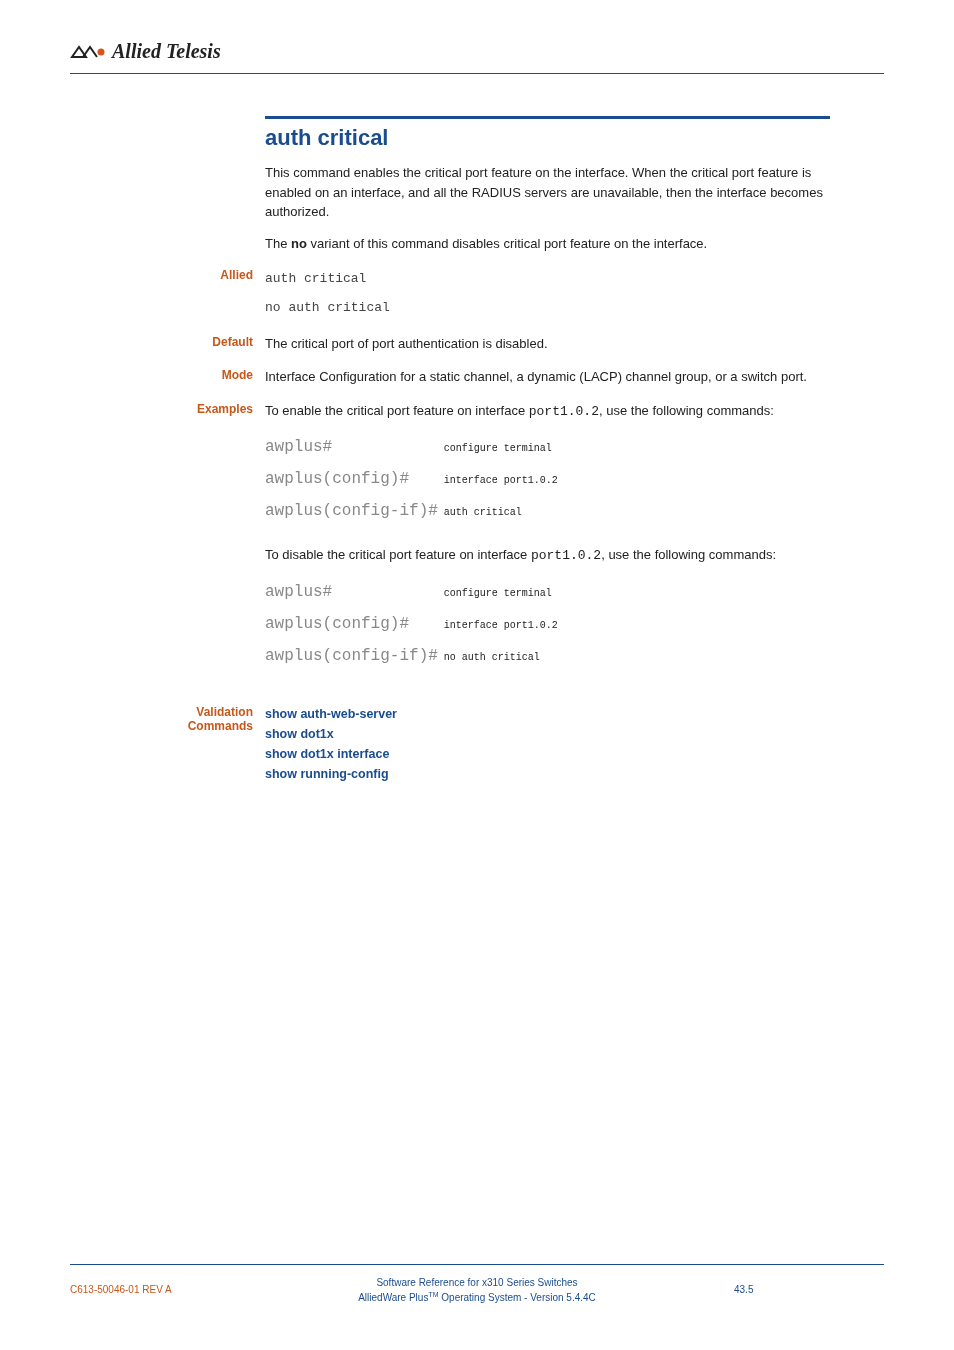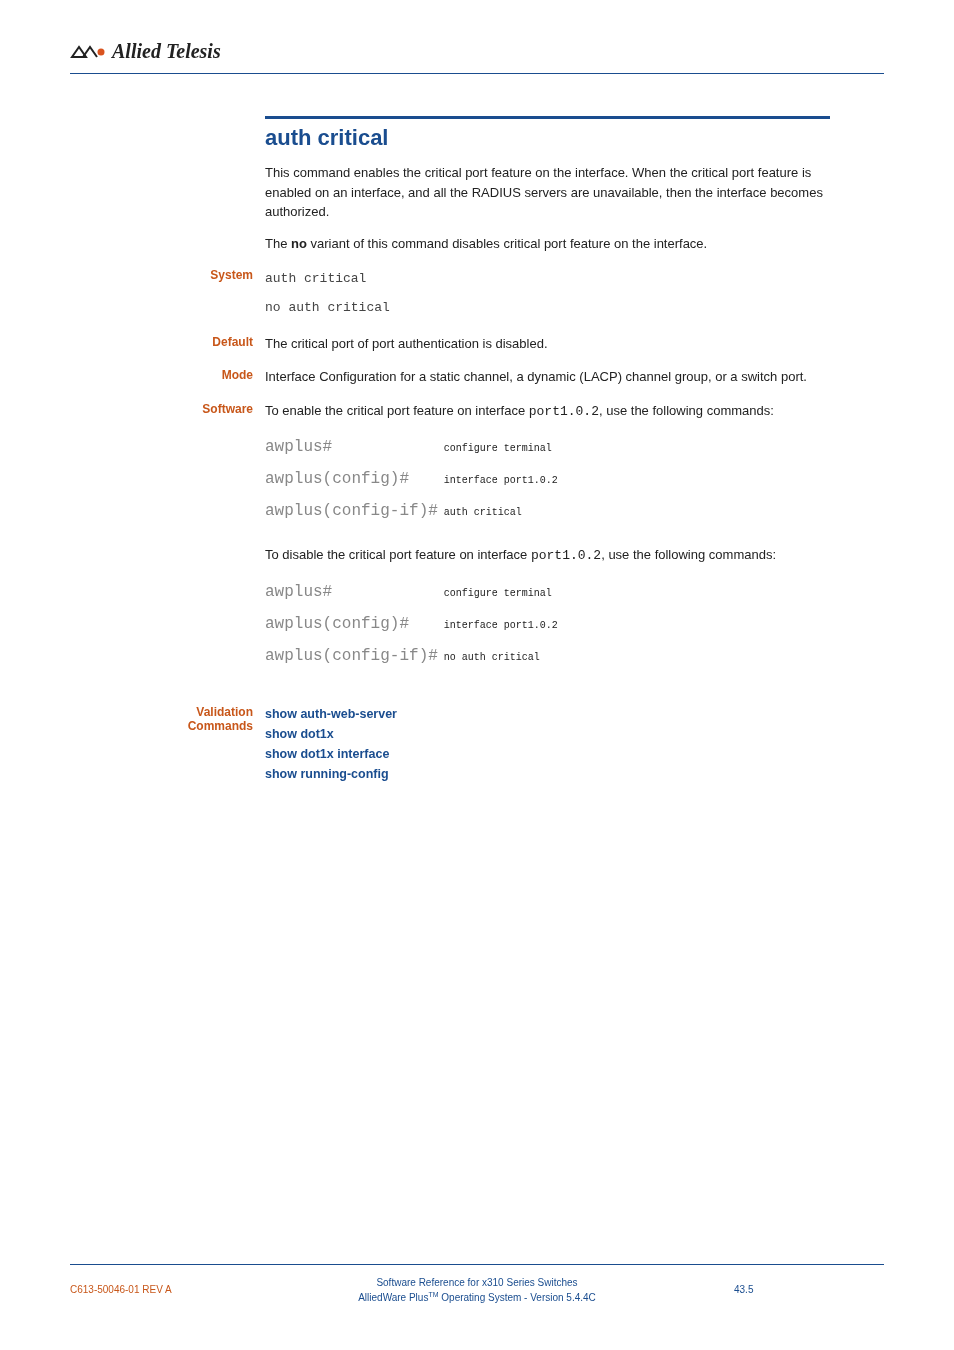--- a/index.html
+++ b/index.html
@@ -183,39 +183,39 @@
     <div class="label-col"></div>
     <div class="body-col">
       <p>This command enables the critical port feature on the interface. When the critical port feature is enabled on an interface, and all the RADIUS servers are unavailable, then the interface becomes authorized.</p>
       <p style="margin-top:12px">
         <span>The </span><strong>no</strong><span> variant of this command disables critical port feature on the interface.</span>
       </p>
     </div>
   </div>
 
   <div class="row">
-    <div class="label-col">System</div>
+    <div class="label-col">Allied</div>
     <div class="body-col syntax-block">
       <div>auth critical</div>
       <div style="margin-top:6px">no auth critical</div>
     </div>
   </div>
 
   <div class="row">
     <div class="label-col">Default</div>
     <div class="body-col">The critical port of port authentication is disabled.</div>
   </div>
 
   <div class="row">
     <div class="label-col">Mode</div>
     <div class="body-col">Interface Configuration for a static channel, a dynamic (LACP) channel group, or a switch port.</div>
   </div>
 
   <div class="row">
-    <div class="label-col">Software</div>
+    <div class="label-col">Examples</div>
     <div class="body-col">
       <p>
         <span>To enable the critical port feature on interface </span><span class="mono">port1.0.2</span><span>, use the following commands:</span>
       </p>
       <div class="example-table">
         <div class="example-row">
           <div class="example-prompt">awplus#</div>
           <div class="example-cmd">configure terminal</div>
         </div>
         <div class="example-row">

